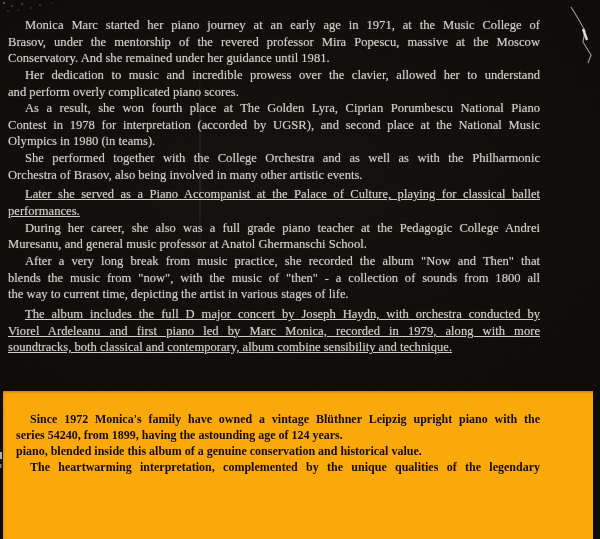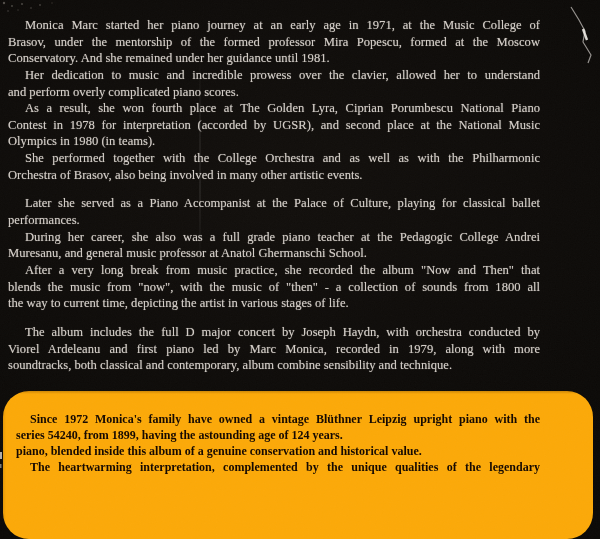--- a/index.html
+++ b/index.html
@@ -9,34 +9,34 @@
     background-image:radial-gradient(ellipse 120% 90% at 45% 35%, rgba(40,34,28,0.25), rgba(0,0,0,0) 70%);
     font-family:"Liberation Serif","DejaVu Serif",serif;
   }
   
   .bio{
     position:absolute;left:8px;top:17px;width:532px;
     color:#d3cdc7;font-size:12.6px;line-height:16.65px;
     text-shadow:0 0 1px rgba(214,208,200,0.55);
   }
   .bio p{margin:0;padding:0;}
-  .bio p.gap{margin-top:12px;}
+  .bio p.gap{margin-top:3px;text-decoration:underline;}
   .ln{max-height:16.65px;overflow:hidden;}
   .jl{text-align:justify;text-align-last:justify;}
   .ind{text-indent:17px;}
   
   .panel{
     position:absolute;left:3px;top:391px;width:590px;height:148px;
     background:#fca908;
     background-image:linear-gradient(180deg, rgba(120,70,0,0.35) 0, rgba(120,70,0,0) 3px),
                      linear-gradient(90deg, rgba(120,70,0,0.18) 0, rgba(120,70,0,0) 3px);
     box-sizing:border-box;
     padding:21px 53px 0 13px;
     color:#140800;font-weight:bold;
-    font-size:12px;line-height:15.9px;border-radius:26px;
+    font-size:12px;line-height:15.9px;
   }
   .panel .ln{max-height:15.9px;}
   .panel .ind{text-indent:14px;}
   .panel p{margin:0;padding:0;}
   
   .marks{position:absolute;left:0;top:0;pointer-events:none;}
   .crease{
     position:absolute;left:199px;top:55px;width:2px;height:210px;
     background:linear-gradient(to bottom, rgba(255,255,255,0) 0%, rgba(255,255,255,0.05) 30%, rgba(255,255,255,0.07) 65%, rgba(255,255,255,0) 100%);
     pointer-events:none;
@@ -44,21 +44,21 @@
   .grain{position:absolute;left:0;top:0;opacity:.45;pointer-events:none;}
 </style>
 </head>
 <body>
 
 <div class="page">
 
   <div class="bio">
     <p>
       <span class="ln jl ind" style="display:block">Monica Marc started her piano journey at an early age in 1971, at the Music College of</span>
-      <span class="ln jl" style="display:block">Brasov, under the mentorship of the formed professor Mira Popescu, formed at the Moscow</span>
+      <span class="ln jl" style="display:block">Brasov, under the mentorship of the revered professor Mira Popescu, massive at the Moscow</span>
       <span class="ln" style="display:block">Conservatory. And she remained under her guidance until 1981.</span>
     </p>
     <p>
       <span class="ln jl ind" style="display:block">Her dedication to music and incredible prowess over the clavier, allowed her to understand</span>
       <span class="ln" style="display:block">and perform overly complicated piano scores.</span>
     </p>
     <p>
       <span class="ln jl ind" style="display:block">As a result, she won fourth place at The Golden Lyra, Ciprian Porumbescu National Piano</span>
       <span class="ln jl" style="display:block">Contest in 1978 for interpretation (accorded by UGSR), and second place at the National Music</span>
       <span class="ln" style="display:block">Olympics in 1980 (in teams).</span>

